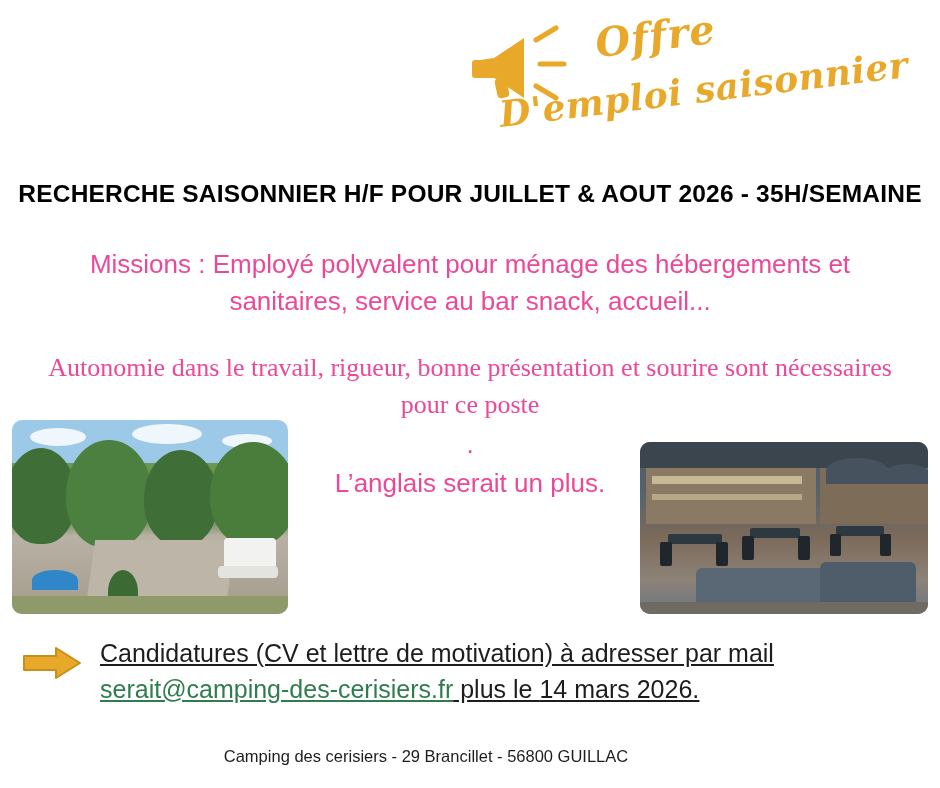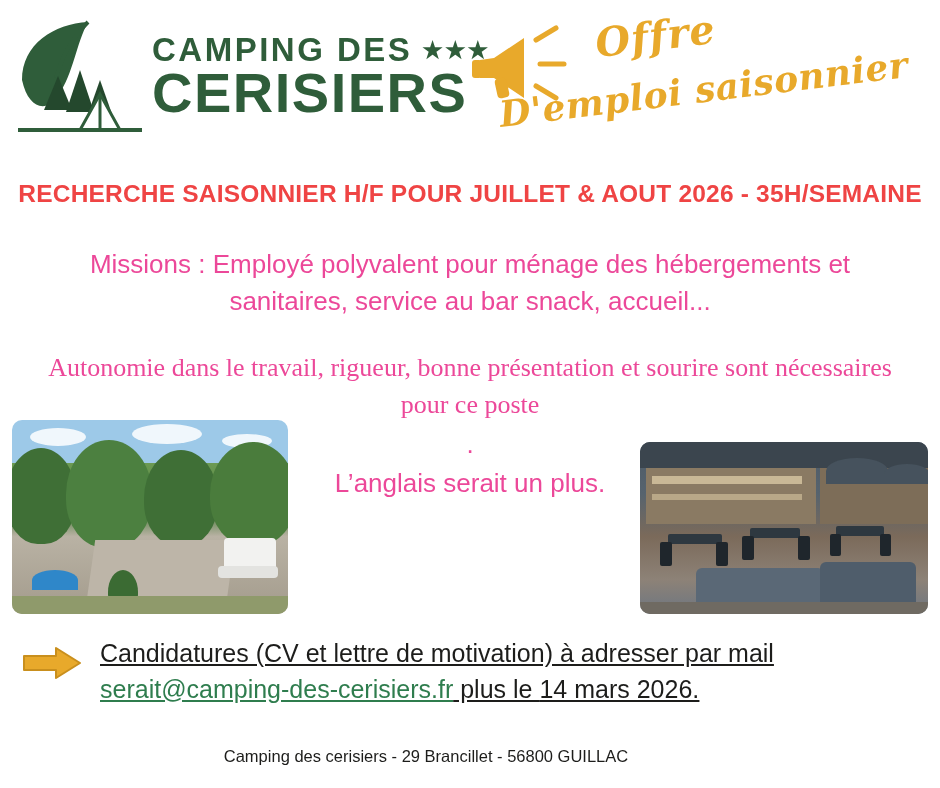--- a/index.html
+++ b/index.html
@@ -97,21 +97,21 @@
     transform: rotate(-7deg);
     letter-spacing: 0.5px;
     white-space: nowrap;
   }
 
   
   .headline {
     text-align: center;
     font-size: 24.5px;
     font-weight: bold;
-    color: #ef4444;
+    color: #000000;
     margin-top: 28px;
     letter-spacing: 0.2px;
   }
 
   
   .body-text {
     margin-top: 38px;
     text-align: center;
     font-size: 26px;
     line-height: 1.42;
@@ -201,46 +201,20 @@
     text-align: center;
     font-size: 16.5px;
     color: #1d1d1b;
   }
 </style>
 </head>
 <body>
 
 <div class="header">
 
-  <div class="logo-block">
-    <div class="logo-mark">
-      <svg width="132" height="118" viewBox="0 0 132 118" aria-hidden="true">
-
-        <path d="M8 62 C8 26 40 6 74 4 C62 26 60 54 44 78 C32 96 14 90 8 62 Z" fill="#2f5d3a"></path>
-
-        <path d="M74 4 C60 18 48 38 42 60" stroke="#2f5d3a" stroke-width="4" fill="none"></path>
-
-        <path d="M30 92 L44 58 L58 92 Z" fill="#24482d"></path>
-        <path d="M52 94 L66 52 L80 94 Z" fill="#24482d"></path>
-        <path d="M74 96 L86 62 L98 96 Z" fill="#24482d"></path>
-
-        <path d="M66 112 L86 76 L106 112 Z" fill="#ffffff" stroke="#2f5d3a" stroke-width="3"></path>
-        <path d="M86 76 L86 112" stroke="#2f5d3a" stroke-width="3"></path>
-
-        <path d="M4 112 L128 112" stroke="#2f5d3a" stroke-width="4"></path>
-      </svg>
-    </div>
-    <div class="logo-text">
-      <div class="logo-line1">
-        <span>CAMPING DES</span>
-        <span class="logo-stars">★★★</span>
-      </div>
-      <div class="logo-line2">CERISIERS</div>
-    </div>
-  </div>
 
   <div class="offer-block">
     <div class="megaphone">
       <svg width="110" height="90" viewBox="0 0 110 90" aria-hidden="true">
         <path d="M10 40 L10 58 L24 58 L54 78 L54 18 L24 38 Z" fill="#e8a92b"></path>
         <rect x="2" y="40" width="10" height="18" rx="3" fill="#e8a92b"></rect>
         <rect x="26" y="58" width="12" height="20" rx="4" fill="#e8a92b" transform="rotate(-12 32 68)"></rect>
         <path d="M66 20 L86 8" stroke="#e8a92b" stroke-width="5" stroke-linecap="round"></path>
         <path d="M70 44 L94 44" stroke="#e8a92b" stroke-width="5" stroke-linecap="round"></path>
         <path d="M66 66 L86 78" stroke="#e8a92b" stroke-width="5" stroke-linecap="round"></path>

